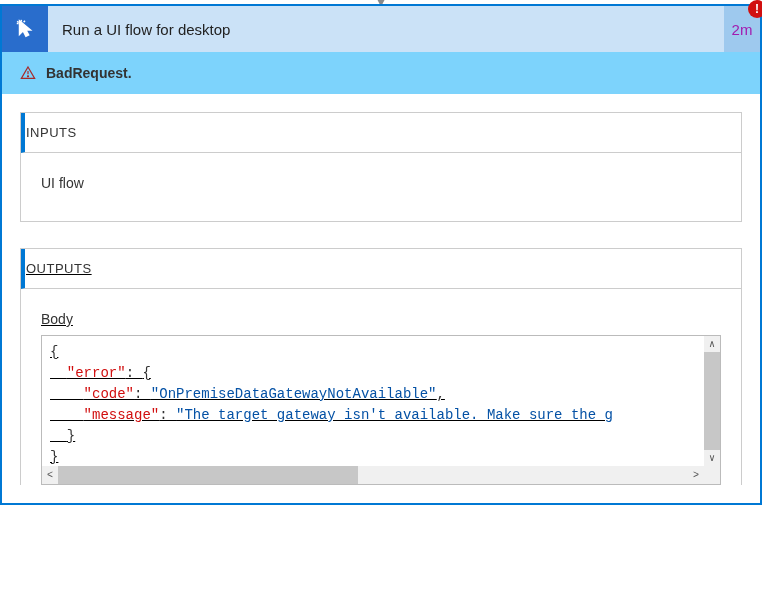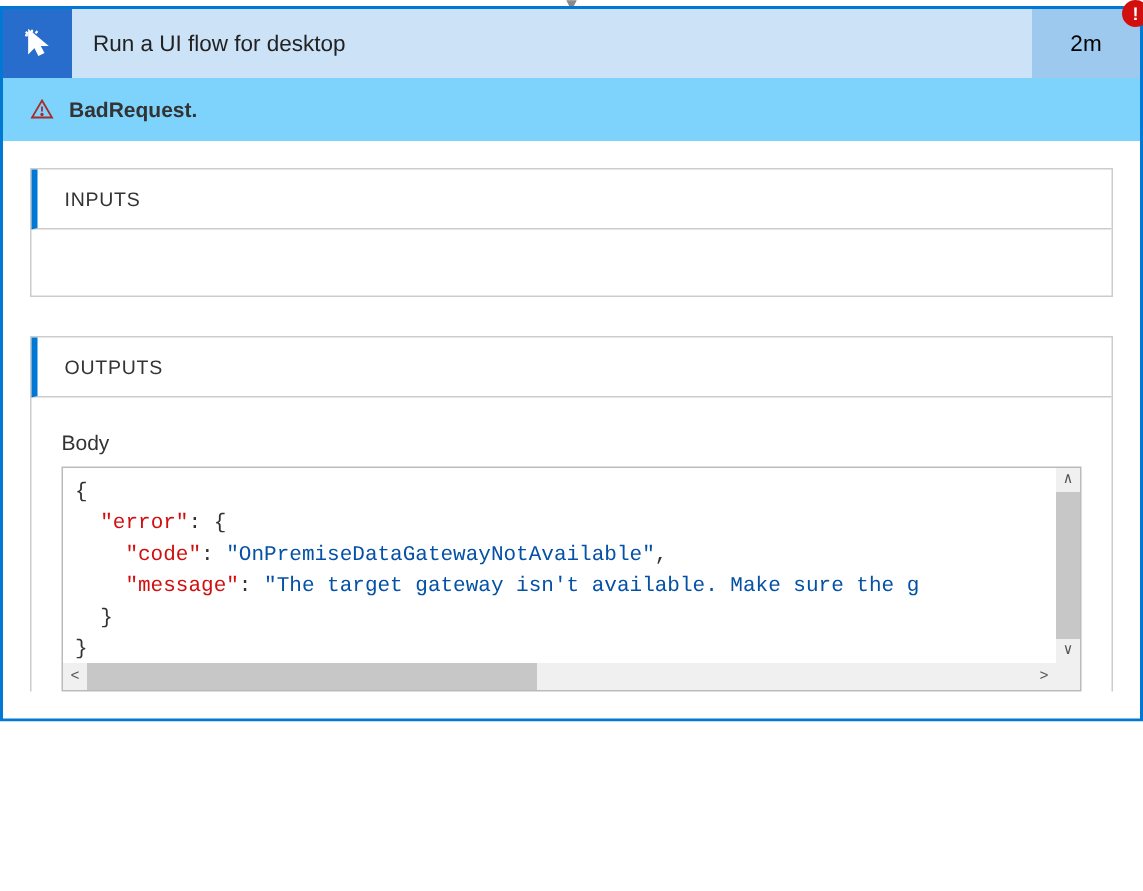--- a/index.html
+++ b/index.html
@@ -49,27 +49,27 @@
   .card-title {
     flex: 1;
     background: #cbe2f7;
     display: flex;
     align-items: center;
     padding-left: 14px;
     font-size: 15px;
     color: #222;
   }
   .card-duration {
-    width: 72px;
+    width: 36px;
     background: #9ec9ee;
     display: flex;
     align-items: center;
     justify-content: center;
     font-size: 15px;
-    color: #000000;
+    color: #a21caf;
   }
   .error-banner {
     background: #7dd3fc;
     padding: 13px 18px;
     display: flex;
     align-items: center;
     gap: 10px;
     color: #333;
     font-weight: 600;
   }
@@ -79,21 +79,21 @@
   }
   .card-body {
     padding: 18px;
   }
   .panel {
     border: 1px solid #ccc;
     margin-bottom: 26px;
   }
   .panel-header {
     border-left: 4px solid #0078d4;
-    padding: 12px 18px;
+    padding: 12px 1px;
     font-size: 13px;
     letter-spacing: 0.5px;
     color: #333;
     border-bottom: 1px solid #ccc;
   }
   .panel-body {
     padding: 22px 20px;
   }
   .field-label {
     font-size: 14px;
@@ -221,24 +221,25 @@
       </svg>
     </span>
     <span>BadRequest.</span>
   </div>
 
   <div class="card-body">
 
     <div class="panel">
       <div class="panel-header">INPUTS</div>
       <div class="panel-body">
+        <div class="field-label">UI flow</div>
       </div>
     </div>
 
-    <div class="panel" style="margin-bottom:0; border-bottom:none;">
+    <div class="panel" style="margin-bottom:0; border-bottom:none;text-decoration:underline;">
       <div class="panel-header">OUTPUTS</div>
       <div class="panel-body" style="padding-bottom:0;">
         <div class="field-label">Body</div>
         <div class="json-viewer">
           <pre id="json-content"><span class="json-brace">{</span>
   <span class="json-key">"error"</span><span class="json-colon">: </span><span class="json-brace">{</span>
     <span class="json-key">"code"</span><span class="json-colon">: </span><span class="json-string">"OnPremiseDataGatewayNotAvailable"</span><span class="json-comma">,</span>
     <span class="json-key">"message"</span><span class="json-colon">: </span><span class="json-string">"The target gateway isn't available. Make sure the g</span>
   <span class="json-brace">}</span>
 <span class="json-brace">}</span></pre>

